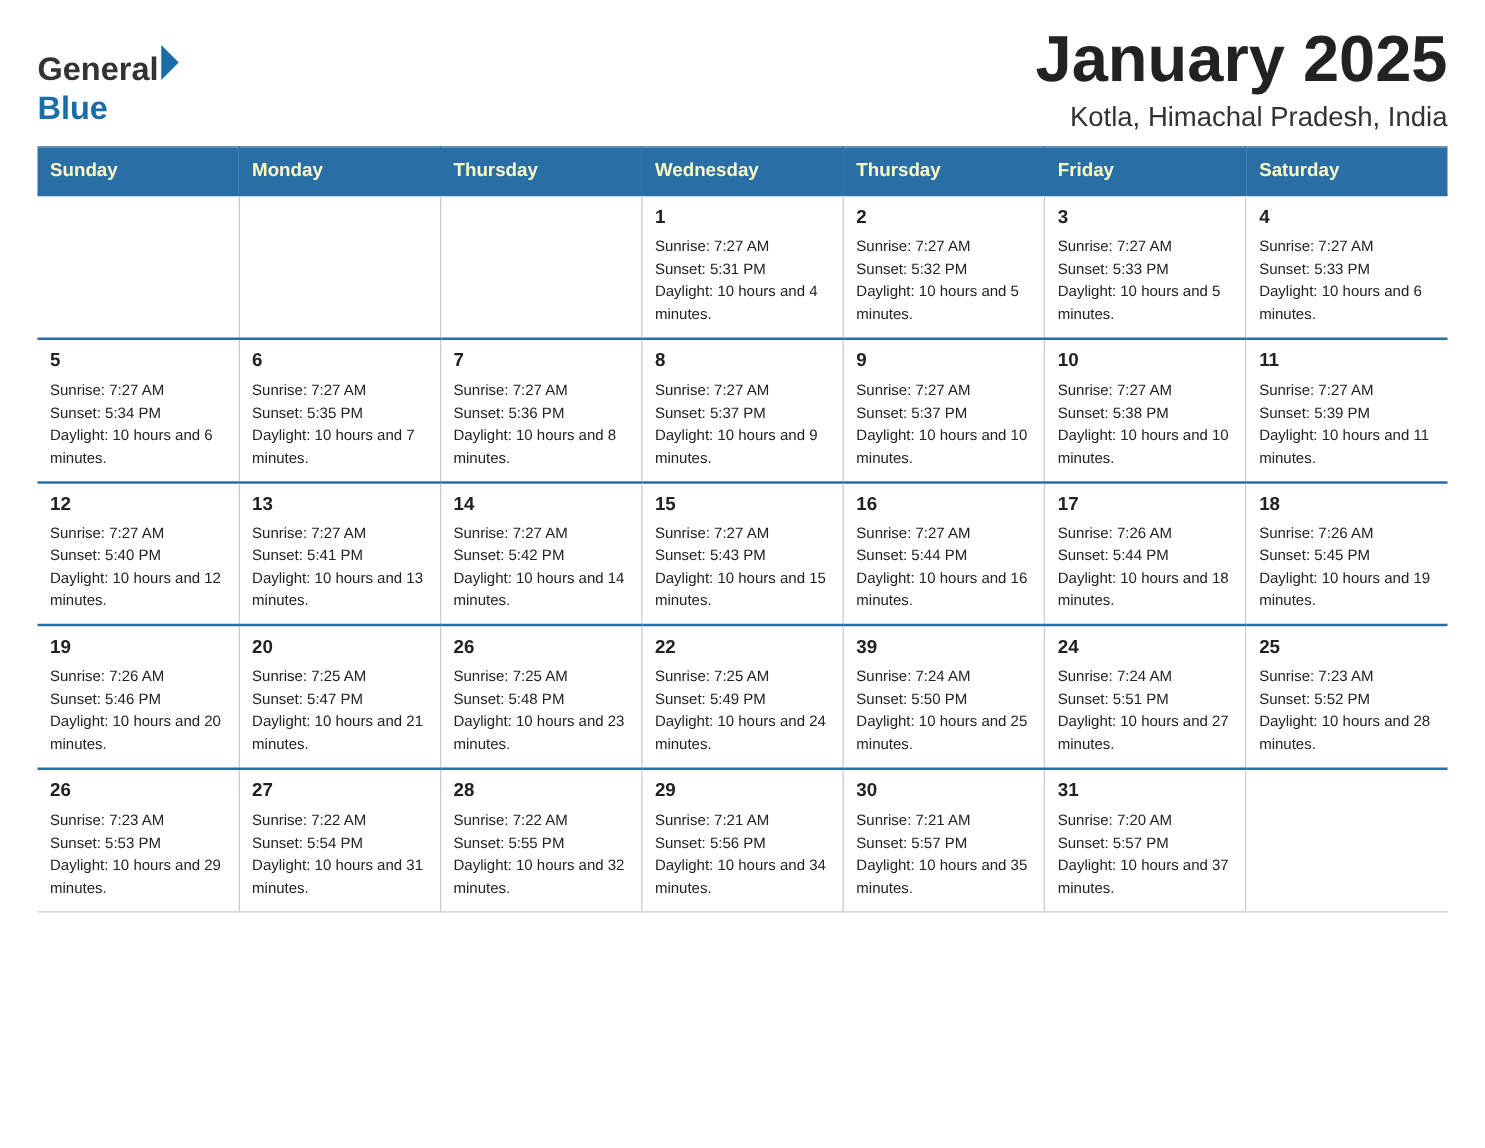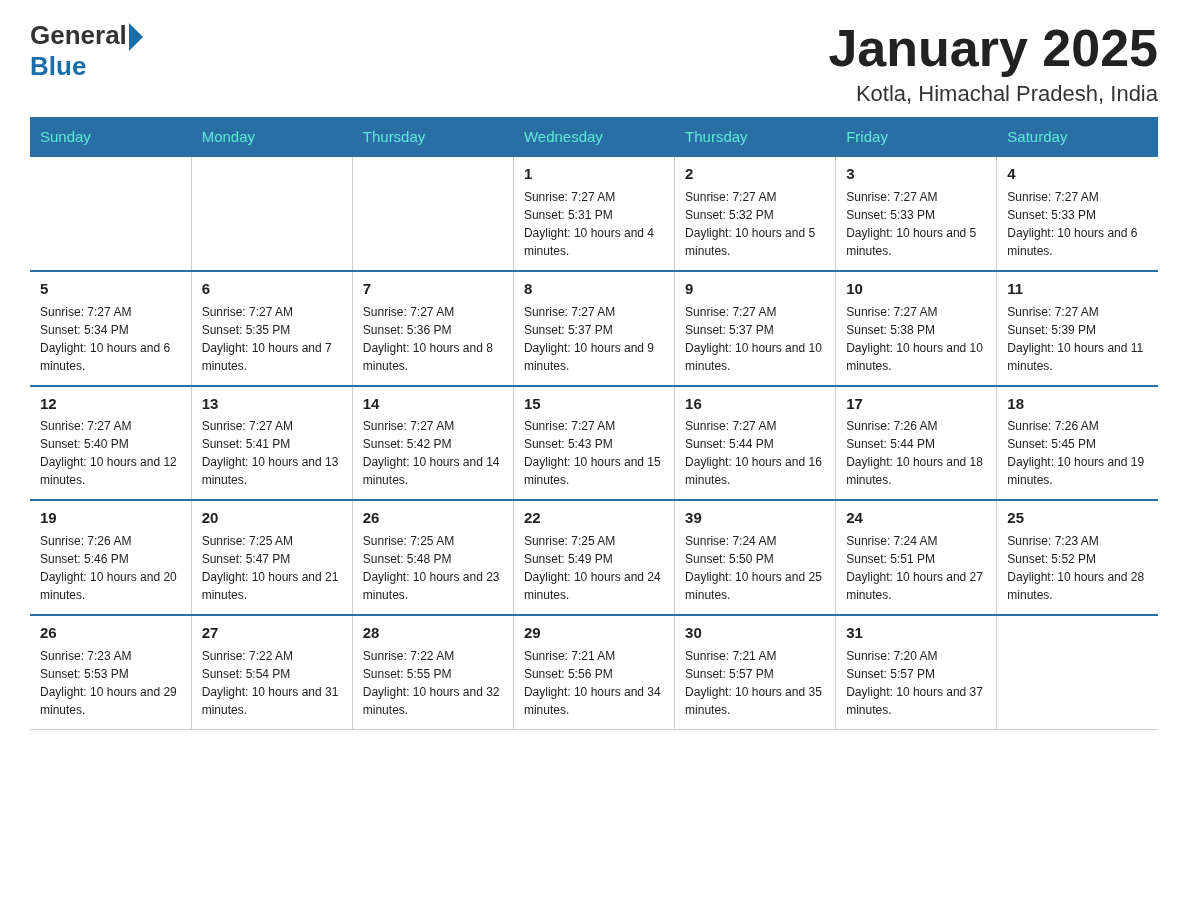--- a/index.html
+++ b/index.html
@@ -34,21 +34,22 @@
       border-bottom: 14px solid transparent;
       margin-left: 2px;
       margin-top: -4px;
     }
     .logo-block {
       display: flex;
       flex-direction: column;
     }
     .logo-row1 {
       display: flex;
-      align-items: flex-end;
+      align-items: flex-start;
+      margin-top: 20px;
     }
     .title-block {
       text-align: right;
     }
     .title-block h1 {
       font-size: 52px;
       font-weight: bold;
       color: #222;
       line-height: 1.1;
     }
@@ -58,24 +59,24 @@
       color: #333;
       margin-top: 4px;
     }
     .calendar {
       width: 100%;
       border-collapse: collapse;
       margin-top: 8px;
     }
     .calendar thead th {
       background-color: #2a6ea6;
-      color: #5eead4;
+      color: #fef9c3;
       padding: 10px 10px;
       font-size: 15px;
-      font-weight: normal;
+      font-weight: bold;
       text-align: left;
       border: 1px solid #2a6ea6;
       margin-top: 23px;
     }
     .calendar tbody td {
       vertical-align: top;
       padding: 6px 10px 10px 10px;
       border: 1px solid #ccc;
       border-top: 2px solid #2a6ea6;
       width: 14.28%;

